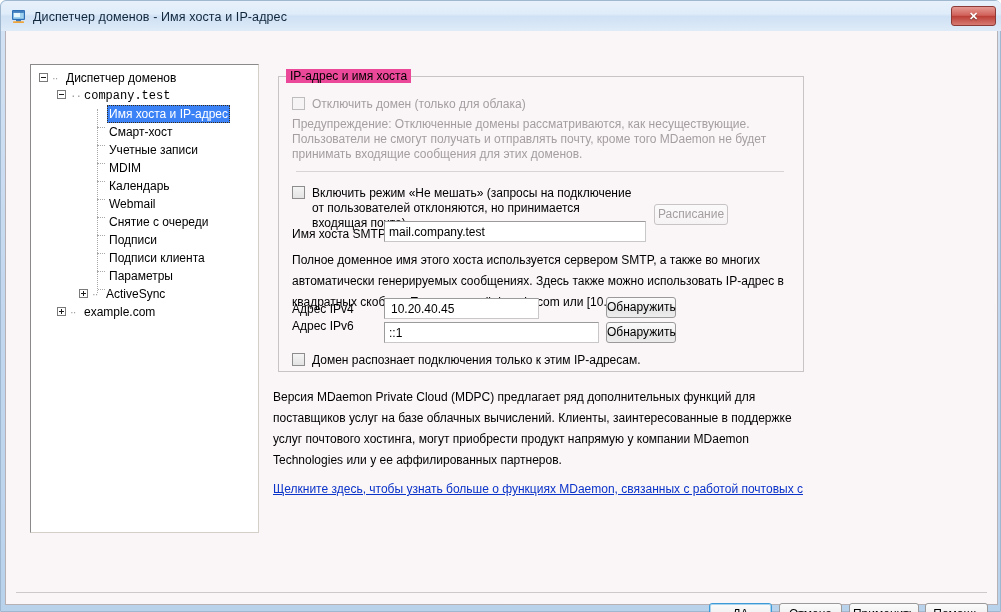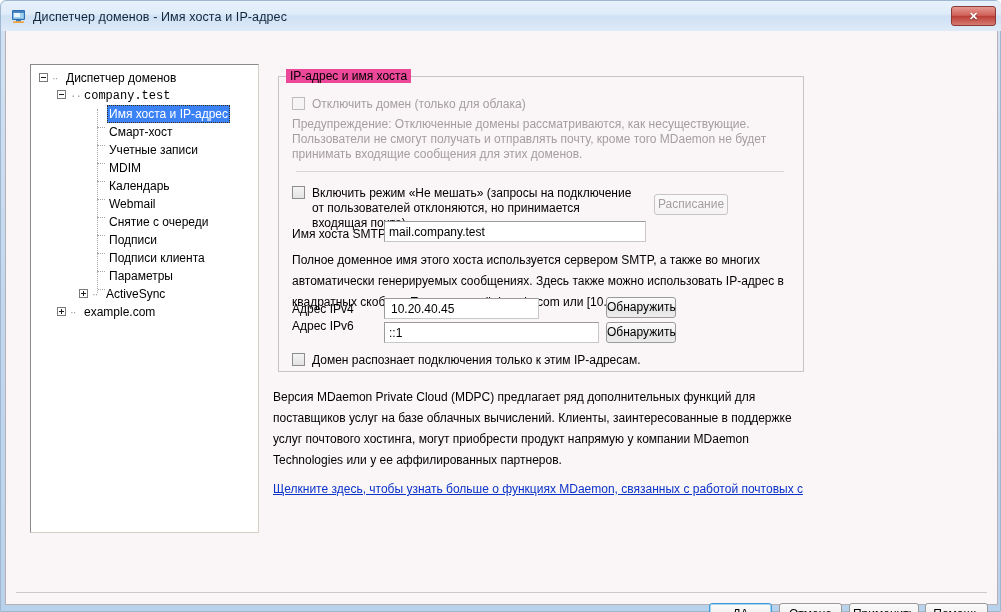--- a/index.html
+++ b/index.html
@@ -372,21 +372,21 @@
     </div>
 
     <div class="warn" style="left:286px; top:86px; width:500px;">Предупреждение: Отключенные домены рассматриваются, как несуществующие. Пользователи не смогут получать и отправлять почту, кроме того MDaemon не будет принимать входящие сообщения для этих доменов.</div>
 
     <div class="hr" style="left:290px; top:140px; width:488px;"></div>
 
     <div class="row-chk" style="left:286px; top:155px; width:350px;">
       <span class="chk"></span><span class="txt" style="width:326px;">Включить режим «Не мешать» (запросы на подключение от пользователей отклоняются, но принимается входящая почта)</span>
     </div>
 
-    <div class="btn disabled" style="left:648px; top:163px; width:74px; height:21px; line-height:19px;">Расписание</div>
+    <div class="btn disabled" style="left:648px; top:173px; width:74px; height:21px; line-height:19px;">Расписание</div>
 
     <div class="fieldlabel" style="left:286px; top:196px;">Имя хоста SMTP</div>
     <input class="textinput" style="left: 378px; top: 190px; width: 262px;" value="mail.company.test">
 
     <div class="para" style="left:286px; top:219px; width:502px;">Полное доменное имя этого хоста используется сервером SMTP, а также во многих автоматически генерируемых сообщениях.  Здесь также можно использовать IP-адрес в квадратных скобках.  Примеры:  mail.domain.com или [10.20.30.40]</div>
 
     <div class="fieldlabel" style="left:286px; top:271px;">Адрес IPv4</div>
     <input class="textinput" style="left: 378px; top: 267px; width: 155px; padding-left: 6px;" value="10.20.40.45">
     <div class="btn" style="left:600px; top:266px; width:70px; height:21px; line-height:19px;">Обнаружить</div>
 

